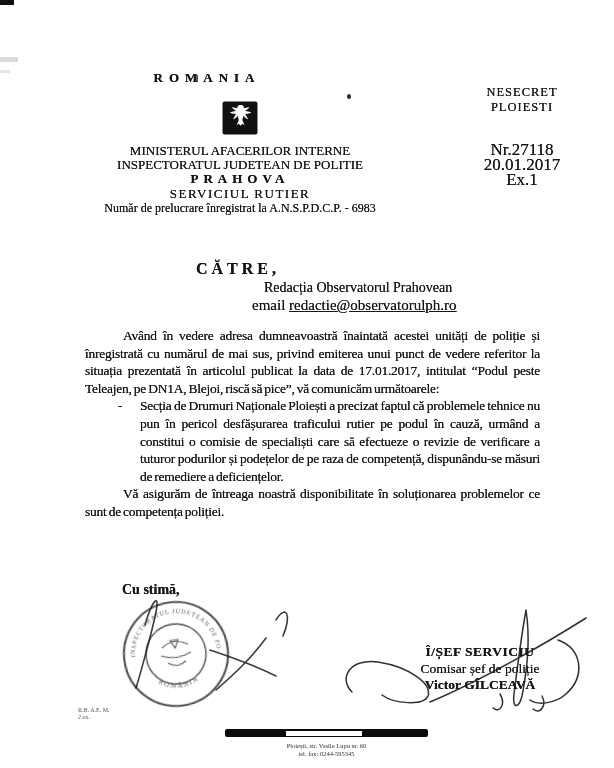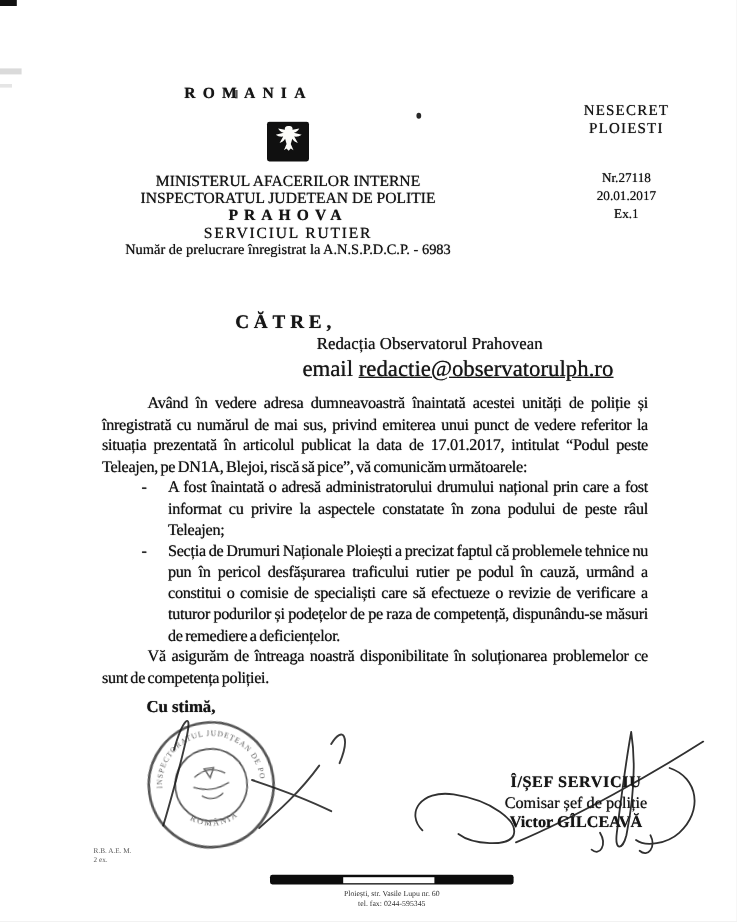--- a/index.html
+++ b/index.html
@@ -13,25 +13,25 @@
   .ink{text-shadow:0 0 0.6px rgba(15,15,15,0.85);}
   .ctr{text-align:center;}
   .jst{text-align:justify;}
   
   .country{left:127px;top:70px;width:160px;font-size:13px;font-weight:700;letter-spacing:6px;}
   .class-block{left:462px;top:69px;width:120px;font-size:12.5px;line-height:15px;letter-spacing:1px;margin-top:16px;}
   .ministry-block{left:60px;top:144px;width:360px;font-size:13px;line-height:14.2px;}
   .l-prahova{font-weight:700;letter-spacing:5px;}
   .l-service{letter-spacing:1.5px;}
   .l-anspdcp{font-size:12px;}
-  .reg-block{left:472px;top:142px;width:100px;font-size:11px;line-height:15px;}
+  .reg-block{left:472px;top:142px;width:100px;font-size:17px;line-height:15px;}
   
   .catre{left:196px;top:260px;font-size:16px;font-weight:700;letter-spacing:4px;}
   .recipient-name{left:264px;top:280px;font-size:14px;}
-  .recipient-email{left:252px;top:297px;font-size:19px;}
+  .recipient-email{left:252px;top:297px;font-size:15px;}
   .email-link{text-decoration:underline;}
   
   .body-block{left:85px;top:327px;width:455px;font-size:13.5px;line-height:17.6px;
     letter-spacing:-0.25px;word-spacing:-1px;}
   .body-block p{margin:0;text-indent:38px;}
   .bullet-list{margin:0;padding:0;list-style:none;}
   .bullet-list li{position:relative;padding-left:55px;text-indent:0;}
   .bullet-list li::before{content:"-";position:absolute;left:33px;top:0;}
   .closing{left:122px;top:582px;font-size:14px;font-weight:700;}
   
@@ -90,21 +90,20 @@
   <div class="abs ink catre">CĂTRE,</div>
   <div class="abs ink recipient-name">Redacția Observatorul Prahovean</div>
   <div class="abs ink recipient-email">
     <span>email </span>
     <span class="email-link">redactie@observatorulph.ro</span>
   </div>
 
   <div class="abs ink jst body-block">
     <p>Având în vedere adresa dumneavoastră înaintată acestei unități de poliție și înregistrată cu numărul de mai sus, privind emiterea unui punct de vedere referitor la situația prezentată în articolul publicat la data de 17.01.2017, intitulat “Podul peste Teleajen, pe DN1A, Blejoi, riscă să pice”, vă comunicăm următoarele:</p>
     <ul class="bullet-list">
-      <li class="jst">A fost înaintată o adresă administratorului drumului național prin care a fost informat cu privire la aspectele constatate în zona podului de peste râul Teleajen;</li>
       <li class="jst">Secția de Drumuri Naționale Ploiești a precizat faptul că problemele tehnice nu pun în pericol desfășurarea traficului rutier pe podul în cauză, urmând a constitui o comisie de specialiști care să efectueze o revizie de verificare a tuturor podurilor și podețelor de pe raza de competență, dispunându-se măsuri de remediere a deficiențelor.</li>
     </ul>
     <p>Vă asigurăm de întreaga noastră disponibilitate în soluționarea problemelor ce sunt de competența poliției.</p>
   </div>
 
   <div class="abs ink closing">Cu stimă,</div>
 
 
   <svg class="abs stamp-svg" style="left:118px;top:596px;transform:rotate(-8deg);" width="116" height="116" viewBox="0 0 116 116">
     <circle cx="58" cy="58" r="52" fill="none" stroke="#262626" stroke-width="2.2"></circle>

